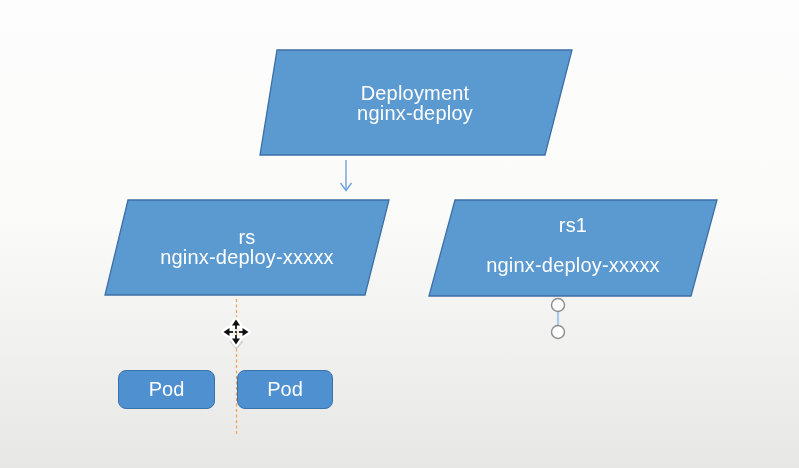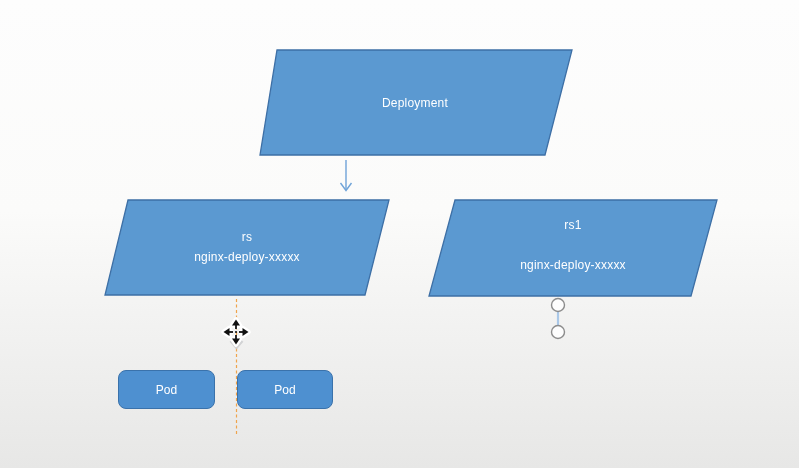--- a/index.html
+++ b/index.html
@@ -8,34 +8,34 @@
     width:799px;height:468px;
     overflow:hidden;
     background:linear-gradient(180deg,#fdfdfd 0%,#fbfbfa 45%,#efefee 78%,#e7e7e6 100%);
     font-family:"Liberation Sans",sans-serif;
   }
   .layer{position:absolute;left:0;top:0;}
   .node-label{
     position:absolute;
     display:flex;flex-direction:column;justify-content:center;align-items:center;
     color:#ffffff;
-    font-size:12px;line-height:20px;
+    font-size:20px;line-height:20px;
     text-align:center;
     pointer-events:none;
     letter-spacing:.2px;
   }
   .pod{
     position:absolute;
     height:39px;
     display:flex;justify-content:center;align-items:center;
     background:#4e90d0;
     border:1.5px solid #3a72ab;
     border-radius:8px;
     color:#ffffff;
-    font-size:12px;
+    font-size:20px;
     box-sizing:border-box;
   }
   .pod-left{left:118px;top:370px;width:97px;}
   .pod-right{left:237px;top:370px;width:96px;}
 </style>
 </head>
 <body>
 
 <div class="canvas">
 
@@ -86,20 +86,21 @@
         <polygon points="0,12.5 -4,6.5 4,6.5"></polygon>
         <polygon points="-12.5,0 -6.5,-4 -6.5,4"></polygon>
         <polygon points="12.5,0 6.5,-4 6.5,4"></polygon>
         <circle cx="0" cy="0" r="1.1"></circle>
       </g>
     </g>
   </svg>
 
   <div class="node-label" style="left:260px;top:50px;width:310px;height:105px;">
     <span>Deployment</span>
+    <span>nginx-deploy</span>
   </div>
 
   <div class="node-label" style="left:105px;top:199px;width:284px;height:95px;">
     <span>rs</span>
     <span>nginx-deploy-xxxxx</span>
   </div>
 
   <div class="node-label" style="left:429px;top:197px;width:288px;height:95px;gap:20px;">
     <span>rs1</span>
     <span>nginx-deploy-xxxxx</span>

